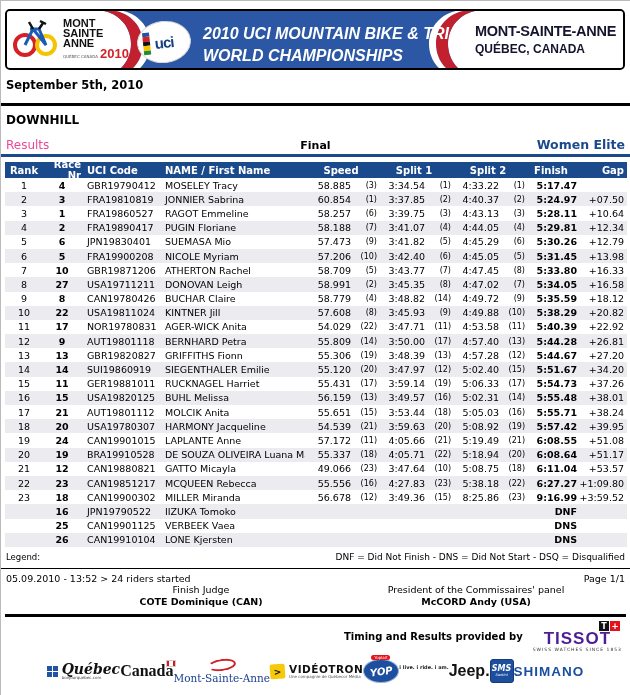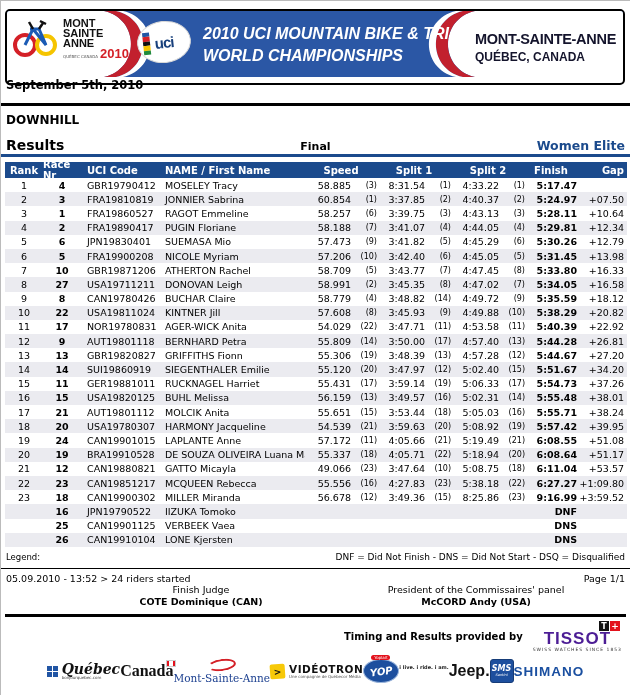--- a/index.html
+++ b/index.html
@@ -1,21 +1,21 @@
 <!DOCTYPE html>
 <html><head>
 <meta charset="utf-8">
 <style>
   html,body{margin:0;padding:0;background:#fff;}
   #page{position:relative;width:630px;height:695px;background:#fff;
         font-family:"DejaVu Sans","Liberation Sans",sans-serif;color:#000;
         border-top:1px solid #bbb;border-left:1px solid #bbb;box-sizing:border-box;overflow:hidden;}
 
   
-  .banner{position:absolute;top:8px;left:4px;width:620px;height:76px;border:2px solid #000;
+  .banner{position:absolute;top:8px;left:4px;width:620px;height:61px;border:2px solid #000;
           border-radius:5px;overflow:hidden;box-sizing:border-box;}
   .banner svg.bg{position:absolute;top:0;left:0;}
   .msa-logo{position:absolute;top:6px;left:6px;display:flex;align-items:center;}
   .msa-text{margin-left:4px;line-height:10px;}
   .msa-text .l{font-weight:bold;font-size:11px;letter-spacing:0;color:#111;font-family:"Liberation Sans",sans-serif;}
   .msa-sub{display:flex;align-items:flex-end;}
   .msa-region{font-size:4px;color:#555;line-height:4px;margin-right:2px;}
   .msa-year{color:#d42027;font-weight:bold;font-size:13px;line-height:11px;font-family:"Liberation Sans",sans-serif;}
   .uci-oval{position:absolute;top:10px;left:130px;width:52px;height:40px;background:#fff;border-radius:50%;
             transform:rotate(-6deg);display:flex;align-items:center;justify-content:center;border:1px solid #d8d8d8;}
@@ -30,21 +30,21 @@
   .venue .v2{font-weight:bold;font-size:12px;margin-top:3px;}
 
   
   .meta-row{position:absolute;top:77px;left:5px;right:5px;display:flex;justify-content:space-between;align-items:baseline;}
   .meta-date{font-weight:bold;font-size:11.5px;}
   .meta-comm{font-weight:bold;font-size:10.5px;}
   .rule-black{position:absolute;left:0;right:0;background:#000;}
   .r1{top:102px;height:3px;}
   .downhill{position:absolute;top:112px;left:5px;font-weight:bold;font-size:12px;}
   .section-row{position:absolute;top:136px;left:5px;right:5px;display:flex;align-items:baseline;}
-  .sec-left{flex:1;font-weight:bold;font-size:14px;color:#000000;}
+  .sec-left{flex:1;font-weight:normal;font-size:12px;color:#ec4899;}
   .sec-center{flex:1;text-align:center;font-weight:bold;font-size:11px;color:#000;}
   .sec-right{flex:1;text-align:right;font-weight:bold;font-size:12.5px;color:#1b4a8c;}
   .rule-navy{position:absolute;left:0;right:0;top:153px;height:3px;background:#1b4a8c;}
 
   
   .rtable{position:absolute;top:161px;left:4px;width:622px;}
   .thead{display:flex;background:#1b4a8c;color:#fff;font-weight:bold;font-size:10px;height:16px;align-items:center;}
   .trow{display:flex;height:14.2px;align-items:center;font-size:9.5px;}
   .trow.even{background:#ebebf0;}
   .c{display:inline-block;box-sizing:border-box;overflow:hidden;white-space:nowrap;}
@@ -55,21 +55,21 @@
   .col4{width:46px;text-align:right;}
   .col5{width:26px;text-align:right;font-size:8px;}
   .col6{width:48px;text-align:right;}
   .col7{width:26px;text-align:right;font-size:8px;}
   .col8{width:48px;text-align:right;}
   .col9{width:26px;text-align:right;font-size:8px;}
   .col10{width:52px;text-align:right;font-weight:bold;}
   .col11{width:50px;text-align:right;padding-right:3px;}
   .h{display:inline-block;box-sizing:border-box;}
   .h0{width:38px;text-align:center;}
-  .h1{width:38px;text-align:left;}
+  .h1{width:38px;text-align:right;}
   .h2{width:82px;text-align:left;padding-left:6px;}
   .h3{width:142px;text-align:left;padding-left:2px;}
   .h4{width:72px;text-align:center;}
   .h5{width:74px;text-align:center;}
   .h6{width:74px;text-align:center;}
   .h7{width:52px;text-align:center;}
   .h8{width:50px;text-align:right;padding-right:3px;}
 
   
   .legend-row{position:absolute;top:551px;left:5px;right:5px;display:flex;justify-content:space-between;align-items:baseline;}
@@ -206,21 +206,21 @@
       <span class="h h8">Gap</span>
     </div>
     <div>
         <div class="trow odd">
           <span class="c col0">1</span>
           <span class="c col1">4</span>
           <span class="c col2">GBR19790412</span>
           <span class="c col3">MOSELEY Tracy</span>
           <span class="c col4">58.885</span>
           <span class="c col5">(3)</span>
-          <span class="c col6">8:31.54</span>
+          <span class="c col6">3:34.54</span>
           <span class="c col7">(1)</span>
           <span class="c col8">4:33.22</span>
           <span class="c col9">(1)</span>
           <span class="c col10">5:17.47</span>
           <span class="c col11"></span>
         </div>
         <div class="trow even">
           <span class="c col0">2</span>
           <span class="c col1">3</span>
           <span class="c col2">FRA19810819</span>

